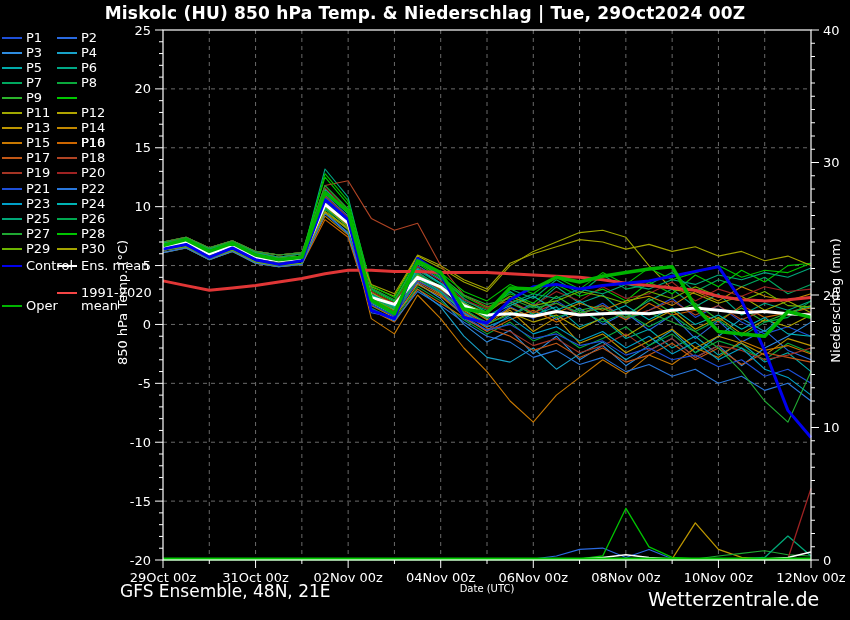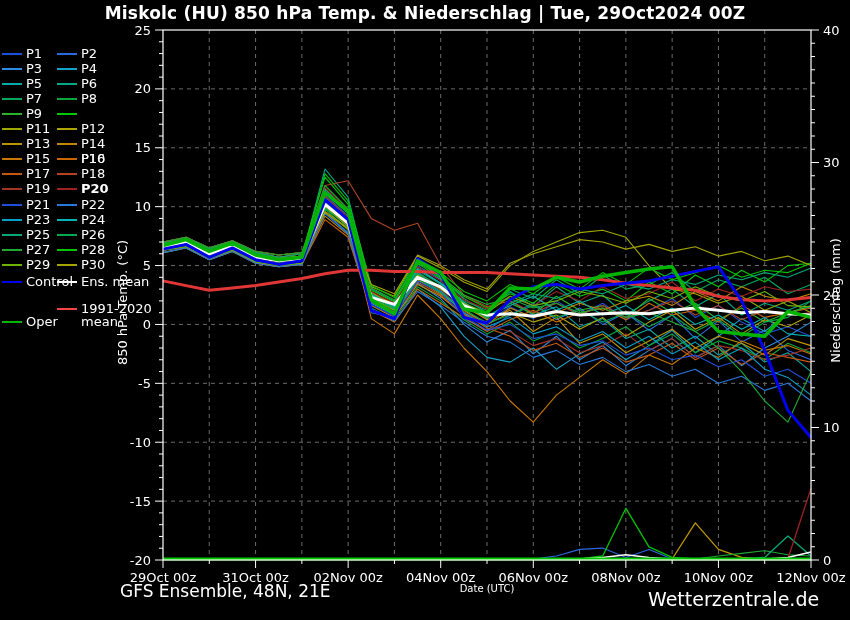--- a/index.html
+++ b/index.html
@@ -1,21 +1,21 @@
 <!DOCTYPE html>
 <html><head>
 <meta charset="utf-8">
 <style>
   html,body{margin:0;padding:0;background:#000;}
   #canvas{position:relative;width:850px;height:620px;background:#000;overflow:hidden;
           font-family:"DejaVu Sans","Liberation Sans",sans-serif;color:#fff;}
   #title{position:absolute;top:3px;left:0;width:850px;text-align:center;
          font-size:17px;font-weight:bold;letter-spacing:.2px;}
   #chart-svg{position:absolute;top:0;left:0;}
-  #legend{position:absolute;top:16px;left:0;width:135px;height:330px;font-size:13px;padding-left:44px;}
+  #legend{position:absolute;top:0;left:0;width:135px;height:330px;font-size:13px;padding-left:44px;}
   .lg-item{position:absolute;height:14px;line-height:14px;white-space:nowrap;}
   .lg-swatch{position:absolute;width:20px;height:2px;}
   .axis-label-left{position:absolute;left:122px;top:295px;transform:rotate(-90deg);
       transform-origin:center;font-size:13px;width:160px;margin-left:-80px;text-align:center;}
   .axis-label-right{position:absolute;left:755px;top:293px;transform:rotate(-90deg);
       transform-origin:center;font-size:13px;width:160px;text-align:center;}
   #xlabel{position:absolute;top:583px;left:163px;width:648px;text-align:center;font-size:10px;}
   #footer-left{position:absolute;top:581px;left:120px;font-size:17px;}
   #footer-right{position:absolute;top:588px;left:648px;font-size:19px;}
 </style>
@@ -57,21 +57,21 @@
       <div class="lg-item" style="left: 26px; top: 136px;">P15</div>
       <div class="lg-swatch" style="left: 57px; top: 142px; background: rgb(204, 102, 0);"></div>
       <div class="lg-item" style="left: 81px; top: 136px;">P16</div>
       <div class="lg-swatch" style="left: 2px; top: 157px; background: rgb(194, 87, 22);"></div>
       <div class="lg-item" style="left: 26px; top: 151px;">P17</div>
       <div class="lg-swatch" style="left: 57px; top: 157px; background: rgb(176, 68, 36);"></div>
       <div class="lg-item" style="left: 81px; top: 151px;">P18</div>
       <div class="lg-swatch" style="left: 2px; top: 172px; background: rgb(164, 52, 36);"></div>
       <div class="lg-item" style="left: 26px; top: 166px;">P19</div>
       <div class="lg-swatch" style="left: 57px; top: 172px; background: rgb(158, 34, 34);"></div>
-      <div class="lg-item" style="left: 81px; top: 166px; font-weight: bold;">P20</div>
+      <div class="lg-item" style="left: 81px; top: 166px;">P20</div>
       <div class="lg-swatch" style="left: 2px; top: 188px; background: rgb(30, 79, 216);"></div>
       <div class="lg-item" style="left: 26px; top: 182px;">P21</div>
       <div class="lg-swatch" style="left: 57px; top: 188px; background: rgb(42, 120, 220);"></div>
       <div class="lg-item" style="left: 81px; top: 182px;">P22</div>
       <div class="lg-swatch" style="left: 2px; top: 203px; background: rgb(0, 160, 200);"></div>
       <div class="lg-item" style="left: 26px; top: 197px;">P23</div>
       <div class="lg-swatch" style="left: 57px; top: 203px; background: rgb(0, 180, 180);"></div>
       <div class="lg-item" style="left: 81px; top: 197px;">P24</div>
       <div class="lg-swatch" style="left: 2px; top: 218px; background: rgb(0, 168, 120);"></div>
       <div class="lg-item" style="left: 26px; top: 212px;">P25</div>

